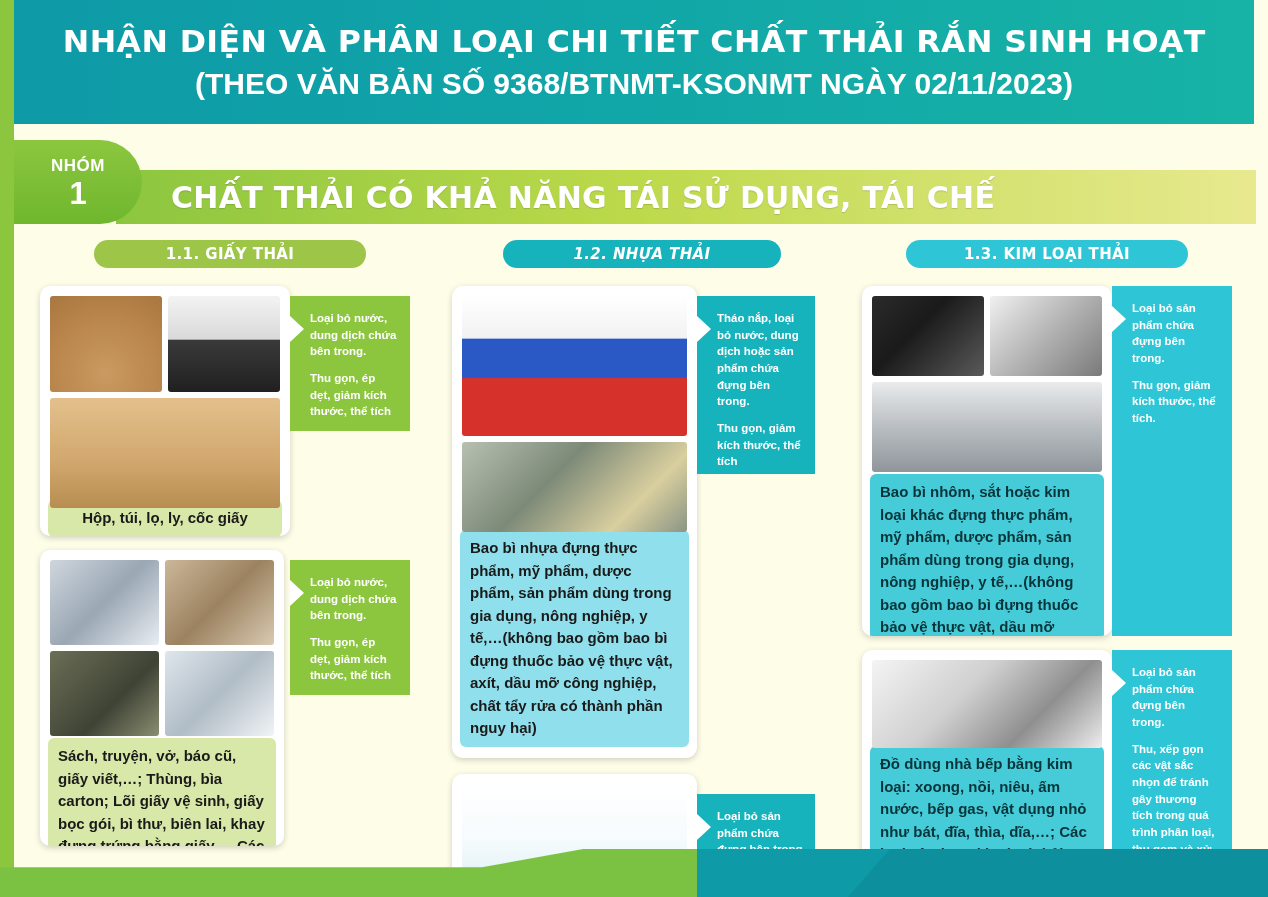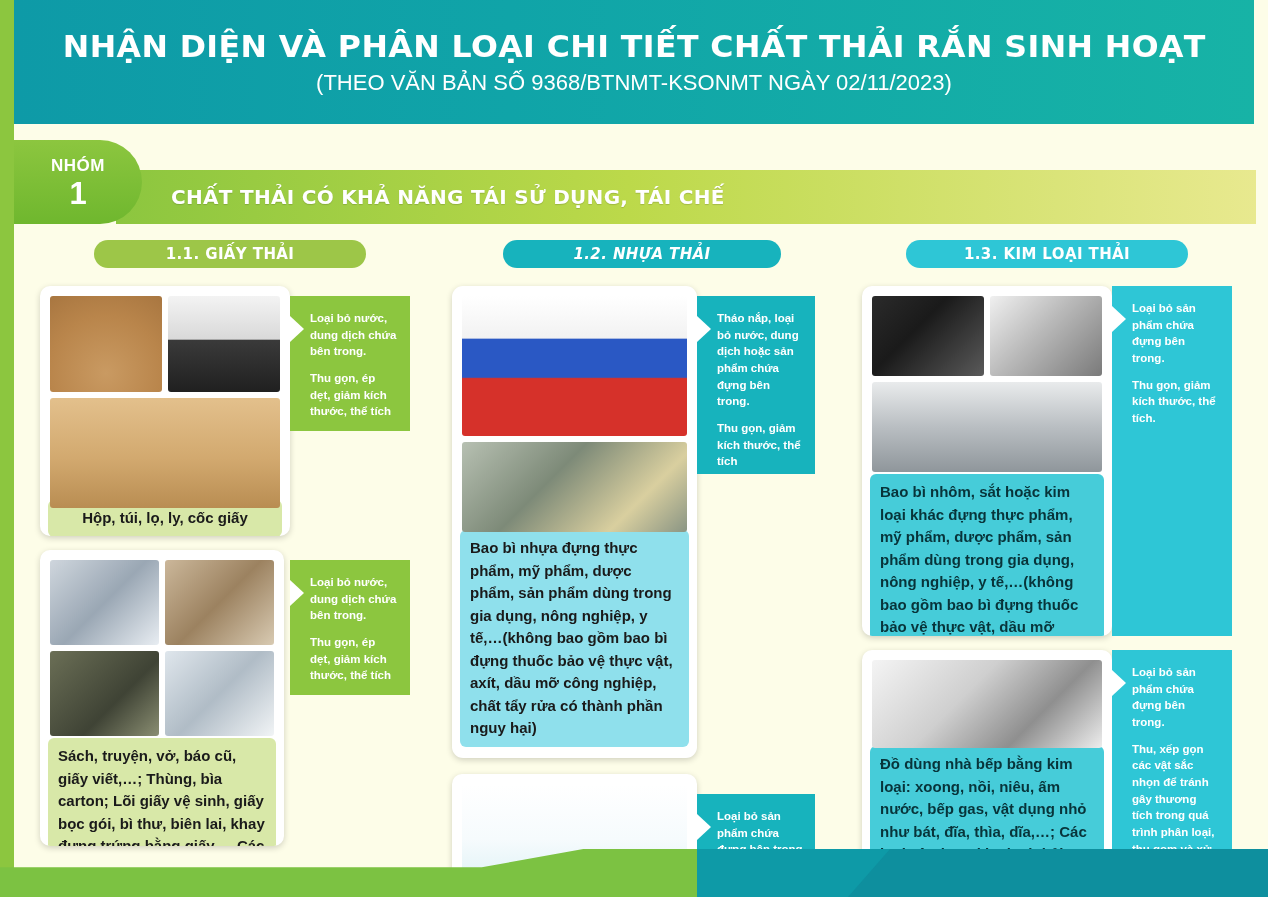--- a/index.html
+++ b/index.html
@@ -37,21 +37,21 @@
     background:linear-gradient(90deg,#0e9aa7 0%,#10a4a8 40%,#17b3a6 100%);
     display:flex;flex-direction:column;align-items:center;justify-content:center;
     color:#ffffff;text-align:center;
   }
   .header .title{
     font-size:31px;font-weight:bold;letter-spacing:.4px;line-height:1.1;
     text-transform:uppercase;font-family:"DejaVu Sans", sans-serif;
     transform:scaleX(1.02);
   }
   .header .subtitle{
-    font-size:22px;font-weight:normal;margin-top:8px;line-height:1.1;
+    font-size:30px;font-weight:bold;margin-top:8px;line-height:1.1;
     font-family:"Liberation Sans", sans-serif;
   }
 
   
   .group-tag{
     position:absolute;left:14px;top:140px;width:128px;height:84px;
     background:linear-gradient(180deg,#8cc63f 0%,#6fb72e 100%);
     border-radius:0 44px 44px 0;
     color:#ffffff;display:flex;flex-direction:column;
     align-items:center;justify-content:center;z-index:4;
@@ -60,21 +60,21 @@
   .group-tag .g-num{font-size:31px;font-weight:bold;line-height:1;margin-top:2px;}
 
   .group-bar{
     position:absolute;left:116px;top:170px;width:1140px;height:54px;
     background:linear-gradient(90deg,#8cc63f 0%,#bcd94a 45%,#e8e98f 100%);
     display:flex;align-items:center;
     padding-left:55px;box-sizing:border-box;
     z-index:3;
   }
   .group-bar .g-title{
-    font-size:20px;font-weight:bold;color:#ffffff;letter-spacing:.3px;
+    font-size:30px;font-weight:bold;color:#ffffff;letter-spacing:.3px;
     font-family:"DejaVu Sans", sans-serif;
     text-shadow:0 1px 1px rgba(0,0,0,.15);
   }
 
   
   .columns{position:absolute;left:0;top:240px;width:1268px;height:620px;}
   .col{position:absolute;top:0;}
   .col-1{left:40px;width:380px;}
   .col-2{left:452px;width:380px;}
   .col-3{left:862px;width:370px;}

